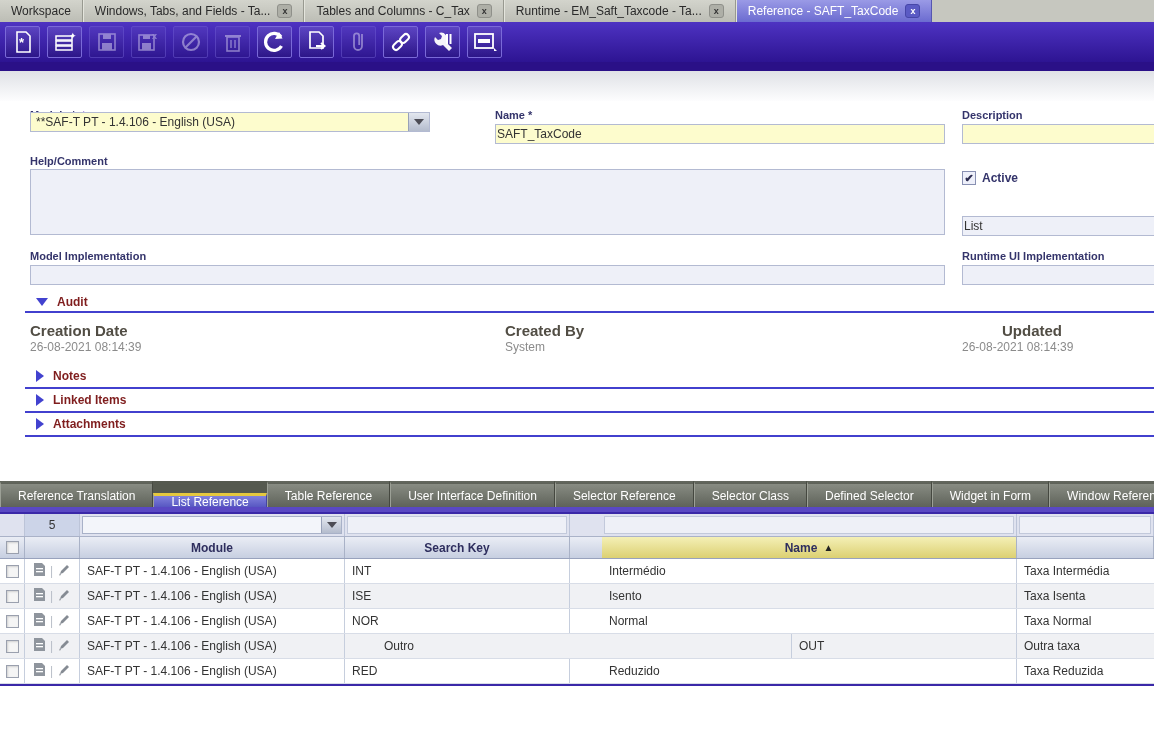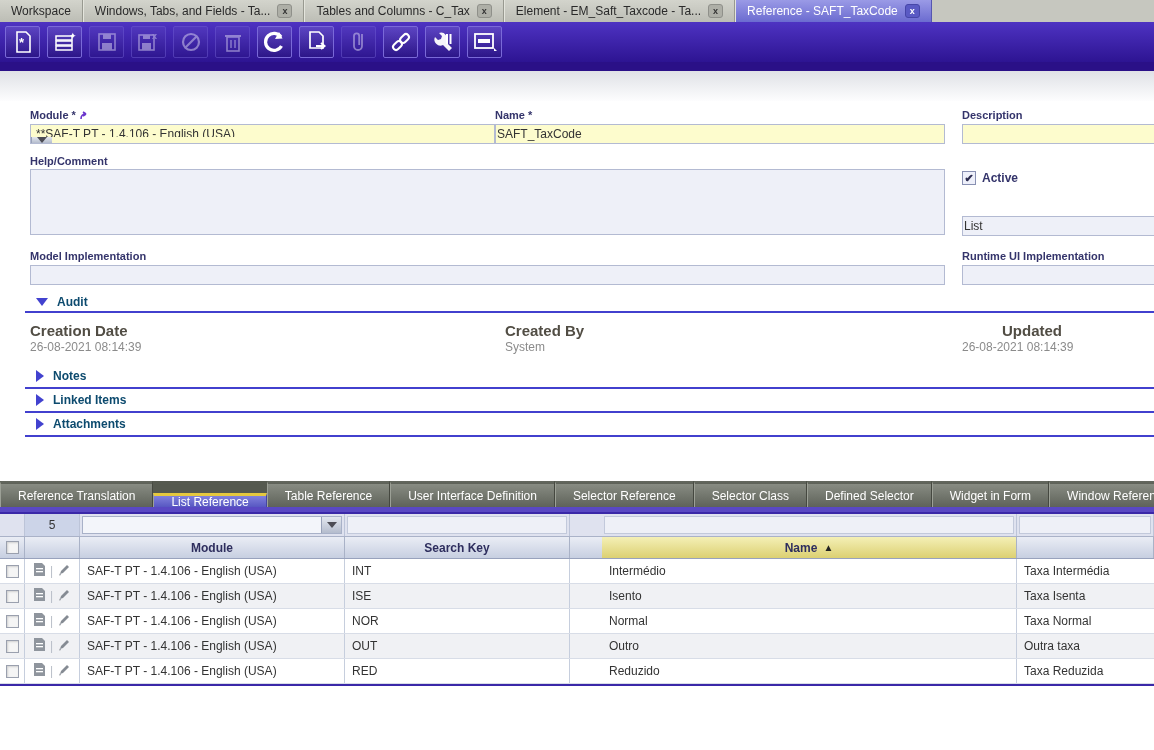--- a/index.html
+++ b/index.html
@@ -36,21 +36,21 @@
   .field.textarea { height:66px; }
   .combo { display:flex; align-items:stretch; padding:0; }
   .combo .combo-text { flex:1; padding:0 5px; line-height:18px; overflow:hidden; }
   .combo-btn { width:21px; background:linear-gradient(#e3e7ef,#b4bccd); border-left:1px solid #98a1b8; display:flex; align-items:center; justify-content:center; }
   .arrow-down { width:0; height:0; border-left:5px solid transparent; border-right:5px solid transparent; border-top:6px solid #4c4c55; }
 
   .checkbox { width:14px; height:14px; border:1px solid #8890b2; background:#eef0fa; display:inline-flex; align-items:center; justify-content:center;
               font-size:11px; color:#2c2c50; line-height:1; }
   .cb-row { position:absolute; display:flex; align-items:center; gap:6px; font-size:12px; font-weight:bold; color:#34346b; }
 
-  .sec-head { position:absolute; display:flex; align-items:center; gap:9px; font-size:12px; font-weight:bold; color:#0c4a6e; }
+  .sec-head { position:absolute; display:flex; align-items:center; gap:9px; font-size:12px; font-weight:bold; color:#7f1d1d; }
   .tri-down { width:0; height:0; border-left:6px solid transparent; border-right:6px solid transparent; border-top:8px solid #4242cf; }
   .tri-right { width:0; height:0; border-top:6px solid transparent; border-bottom:6px solid transparent; border-left:8px solid #4242cf; }
   .sec-line { position:absolute; left:25px; right:0; height:2px; background:#4240ce; }
 
   .audit-label { position:absolute; font-size:15px; font-weight:bold; color:#514d44; }
   .audit-value { position:absolute; font-size:12px; color:#8b8b8b; }
 
   
   .dtabs { height:26px; background:#55594f; display:flex; align-items:stretch; overflow:hidden; }
   .dtab { display:flex; align-items:center; padding:0 17px; font-size:12px; color:#fff; white-space:nowrap;
@@ -100,21 +100,21 @@
     </div>
     <div class="wtab">
       <span>Windows, Tabs, and Fields - Ta...</span>
       <span class="wtab-close">x</span>
     </div>
     <div class="wtab">
       <span>Tables and Columns - C_Tax</span>
       <span class="wtab-close">x</span>
     </div>
     <div class="wtab">
-      <span>Element - EM_Saft_Taxcode - Ta...</span>
+      <span>Runtime - EM_Saft_Taxcode - Ta...</span>
       <span class="wtab-close">x</span>
     </div>
     <div class="wtab active">
       <span>Reference - SAFT_TaxCode</span>
       <span class="wtab-close">x</span>
     </div>
   </div>
 
   <div class="toolbar">
     <div class="tbtn">
@@ -231,21 +231,21 @@
   <div class="form-area">
 
     <div class="flabel" style="left:30px; top:8px;">
       <span>Module *</span>
       <span class="zoomlink">
           <svg width="9" height="9" viewBox="0 0 9 9">
             <path d="M1 8 Q1 3 6 3 M6 3 l-3 -2 m3 2 l-3 2" fill="none" stroke="#6a35cc" stroke-width="1.6"></path>
           </svg>
         </span>
     </div>
-    <div class="field mandatory combo" style="left:30px; top:23px; width:465px;flex-direction:column;">
+    <div class="field mandatory combo" style="left:30px; top:11px; width:400px;">
       <span class="combo-text">**SAF-T PT - 1.4.106 - English (USA)</span>
       <span class="combo-btn">
           <span class="arrow-down"></span>
         </span>
     </div>
 
     <div class="flabel" style="left:495px; top:8px;">
       <span>Name *</span>
     </div>
     <div class="field mandatory" style="left:495px; top:23px; width:450px;">SAFT_TaxCode</div>
@@ -467,22 +467,22 @@
               <rect x="3" y="6" width="7" height="1.3" fill="#fff"></rect>
               <rect x="3" y="9" width="7" height="1.3" fill="#fff"></rect>
             </svg></span>
         <span class="icon-sep">|</span>
         <span><svg width="14" height="14" viewBox="0 0 14 14">
               <path d="M3 11 l1-3 6-6 2 2 -6 6 z" fill="#858b93"></path>
               <path d="M2.2 12.6 l2-0.6 -1.4-1.4 z" fill="#858b93"></path>
             </svg></span>
       </div>
       <div class="gc c2 txt">SAF-T PT - 1.4.106 - English (USA)</div>
+      <div class="gc c4 txt">Outro</div>
       <div class="gc c3 txt">OUT</div>
-      <div class="gc c4 txt">Outro</div>
       <div class="gc c5 txt">Outra taxa</div>
     </div>
 
     <div class="grow data-row">
       <div class="gc c0">
           <span class="gcheck"></span>
         </div>
       <div class="gc c1">
         <span><svg width="13" height="15" viewBox="0 0 13 15">
               <path d="M1 1h8l3 3v10H1z" fill="#8f959d"></path>

